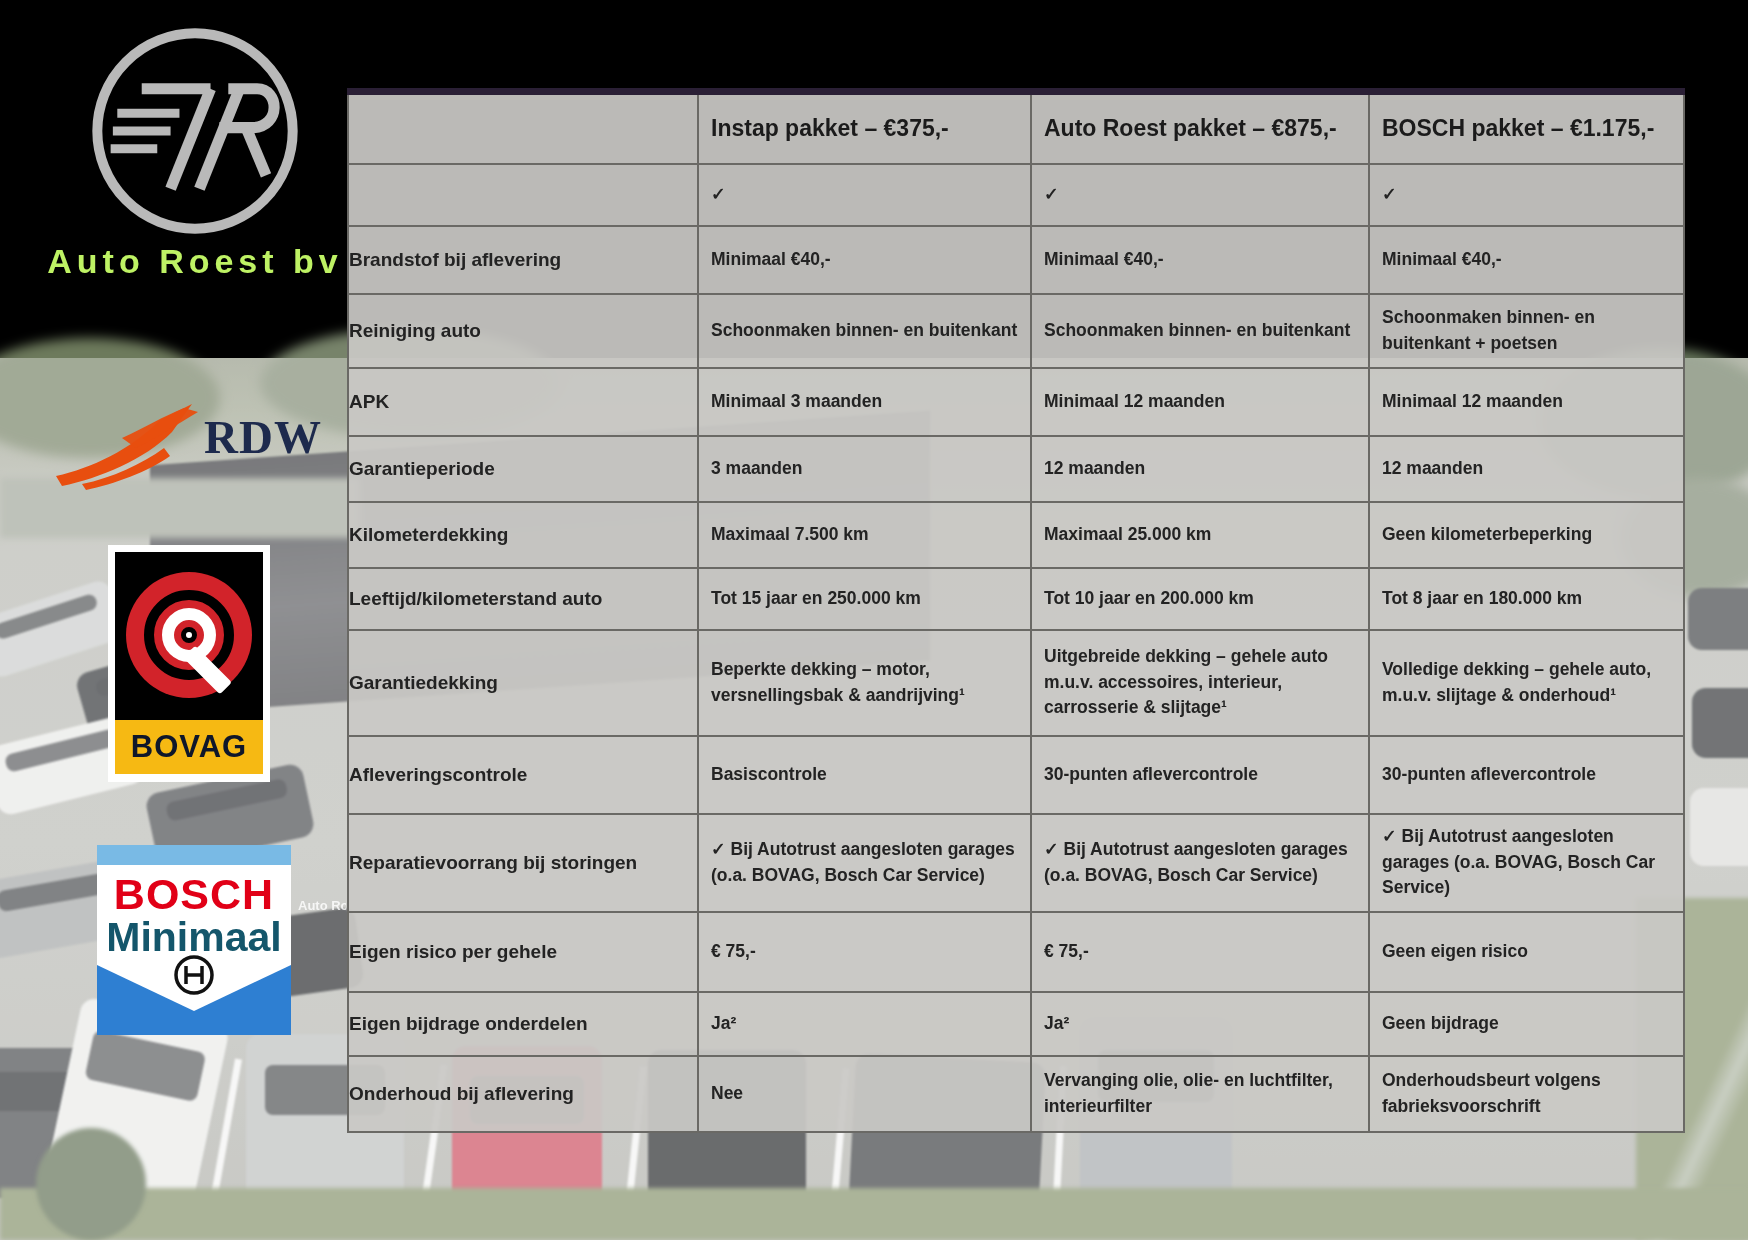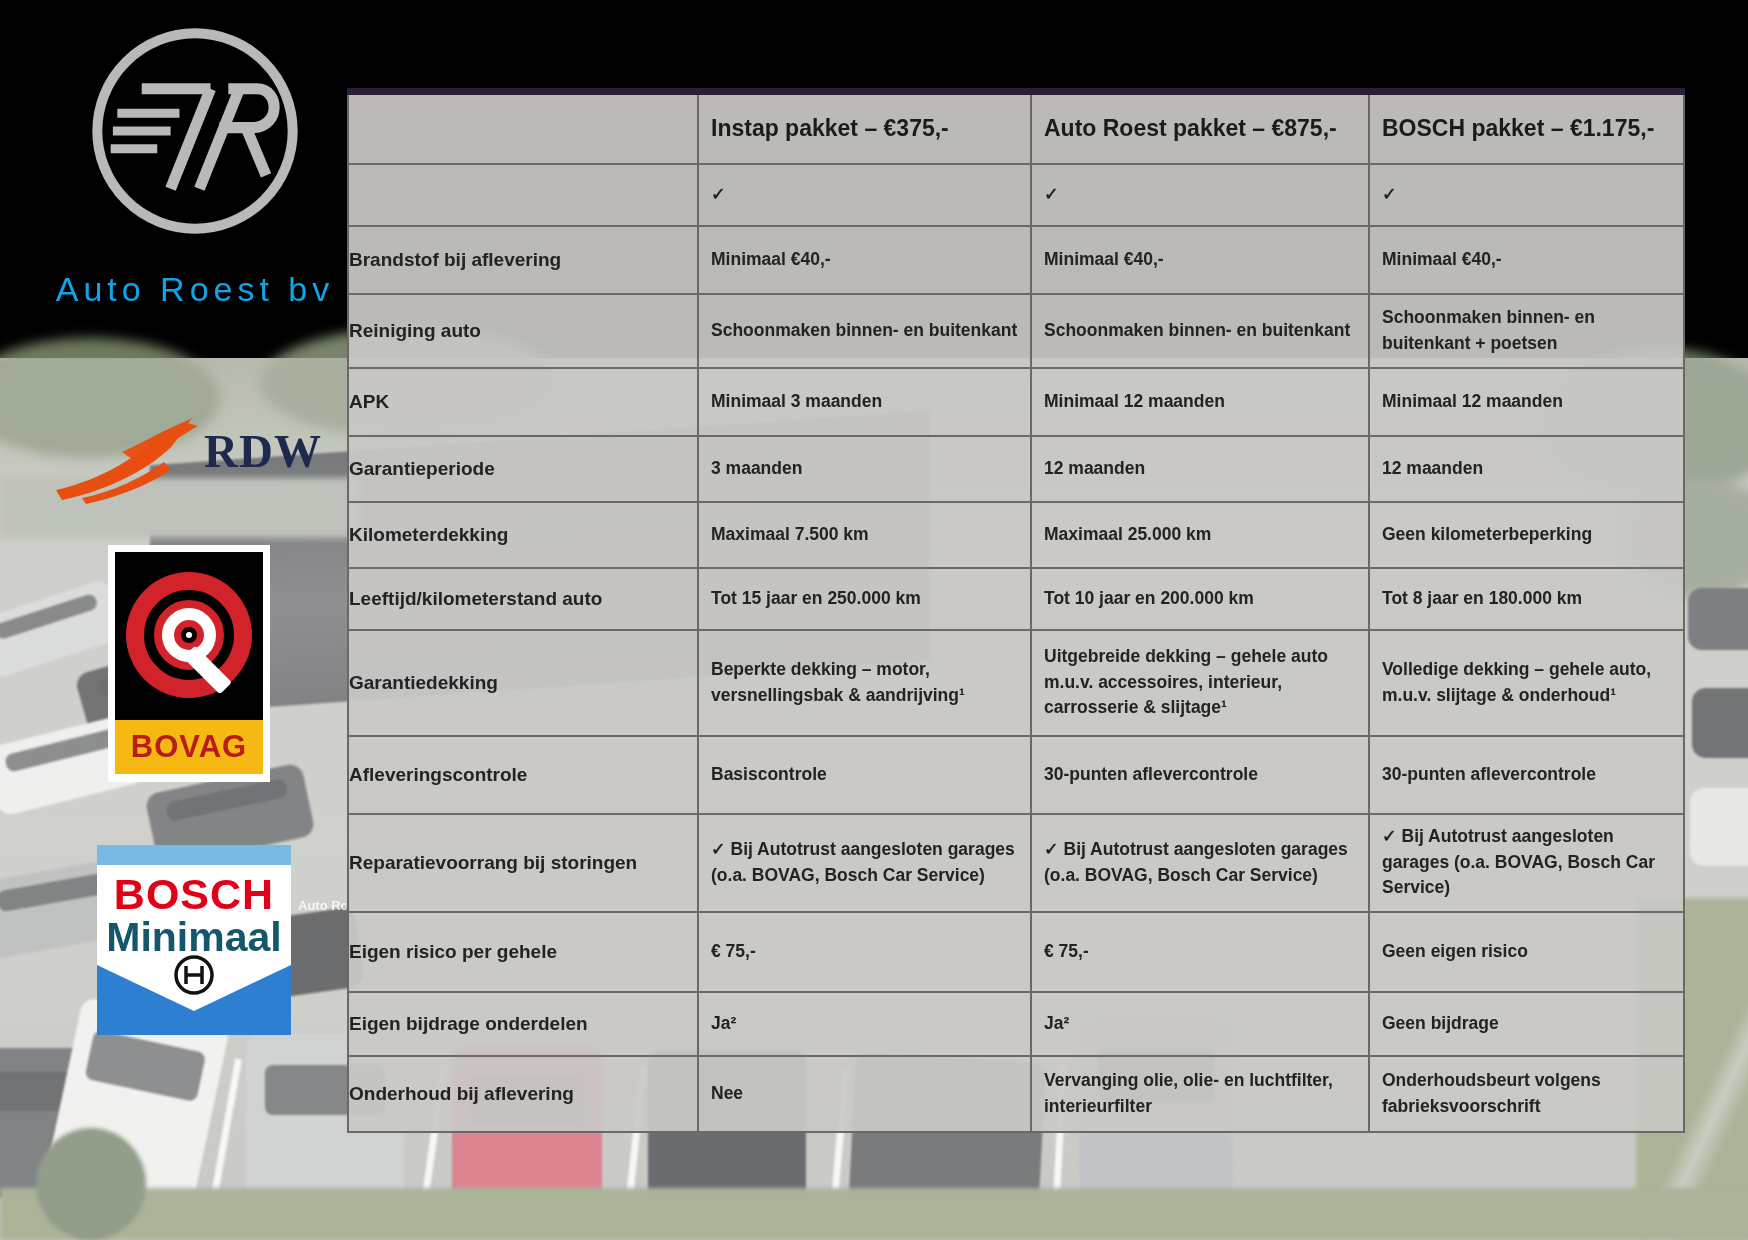--- a/index.html
+++ b/index.html
@@ -18,44 +18,44 @@
   .car .win{position:absolute;left:12%;top:16%;width:76%;height:26%;background:rgba(25,28,32,.75);border-radius:8px;}
   .stripe{width:7px;height:150px;background:rgba(255,255,255,.85);filter:blur(1px);}
   .grass{background:#7c8a60;filter:blur(2px);}
   .haze{left:0;top:0;width:100%;height:100%;background:rgba(255,255,255,.36);}
   .building-sign{left:298px;top:540px;width:48px;overflow:hidden;color:rgba(255,255,255,.8);
     font-size:13px;font-weight:bold;white-space:nowrap;}
 
   
   .auto-roest{position:absolute;left:40px;top:20px;width:310px;text-align:center;}
   .auto-roest svg{display:block;margin:0 auto;}
-  .dealer-name{margin-top:28px;font-size:34px;font-weight:normal;letter-spacing:5px;color:#0ea5e9;}
-
-  
-  .rdw{position:absolute;left:52px;top:412px;width:290px;height:100px;}
+  .dealer-name{font-size:34px;font-weight:bold;letter-spacing:5px;color:#bef264;}
+
+  
+  .rdw{position:absolute;left:52px;top:398px;width:290px;height:100px;}
   .rdw svg{position:absolute;left:0;top:0;}
   .rdw-text{position:absolute;left:152px;top:12px;font-family:"Liberation Serif",serif;
     font-weight:bold;font-size:47px;color:var(--rdw_navy,#1d2a4d);letter-spacing:1px;}
 
   
   .bovag{position:absolute;left:108px;top:545px;width:162px;background:#fff;padding:7px 7px 8px 7px;box-sizing:border-box;}
   .bovag-black{position:relative;width:148px;height:168px;background:#000;overflow:hidden;}
   .bovag-black .red-disc{position:absolute;left:11px;top:20px;width:126px;height:126px;border-radius:50%;
     background:var(--bovag_red,#d2232a);}
   .bovag-black .black-ring{position:absolute;left:29px;top:38px;width:90px;height:90px;border-radius:50%;
     border:10px solid #000;box-sizing:border-box;}
   .bovag-black .handle{position:absolute;left:84px;top:92px;width:17px;height:52px;background:#fff;
     transform:rotate(-45deg);border-radius:3px;}
   .bovag-black .mag{position:absolute;left:47px;top:56px;width:54px;height:54px;border-radius:50%;
     border:12px solid #fff;box-sizing:border-box;}
   .bovag-black .dot{position:absolute;left:66px;top:75px;width:16px;height:16px;border-radius:50%;
     background:#fff;border:5px solid #000;box-sizing:border-box;}
   .bovag-yellow{width:148px;height:54px;background:var(--bovag_yellow,#f6b913);display:flex;
     align-items:center;justify-content:center;margin-top:0;}
-  .bovag-yellow span{font-size:31px;font-weight:900;letter-spacing:1px;color:#b91c1c;
+  .bovag-yellow span{font-size:31px;font-weight:900;letter-spacing:1px;color:#0f172a;
     font-stretch:condensed;}
 
   
   .bosch{position:absolute;left:97px;top:845px;width:194px;}
   .bosch-top{height:20px;background:var(--bosch_light_blue,#79bae5);}
   .bosch-body{background:#fff;text-align:center;padding:8px 0 6px 0;}
   .bosch-body .l1{font-size:43px;font-weight:700;color:var(--bosch_red,#e10017);letter-spacing:1px;line-height:1;}
   .bosch-body .l2{font-size:41px;font-weight:bold;color:var(--bosch_teal,#14566b);line-height:1.05;}
   .bosch-band{position:relative;height:70px;background:var(--bosch_blue,#2e7fd2);}
   .bosch-band .vee{position:absolute;left:0;top:0;width:0;height:0;

